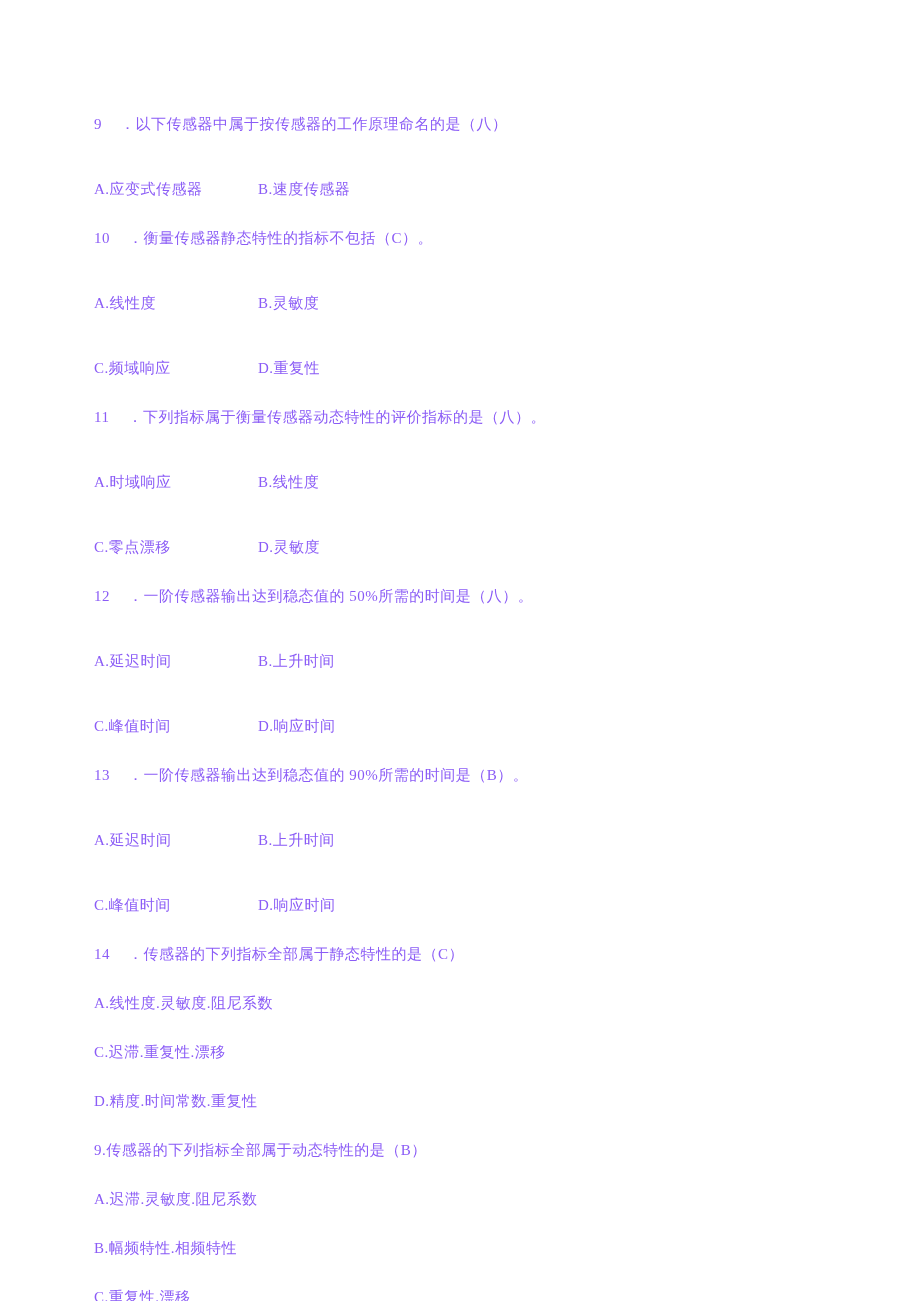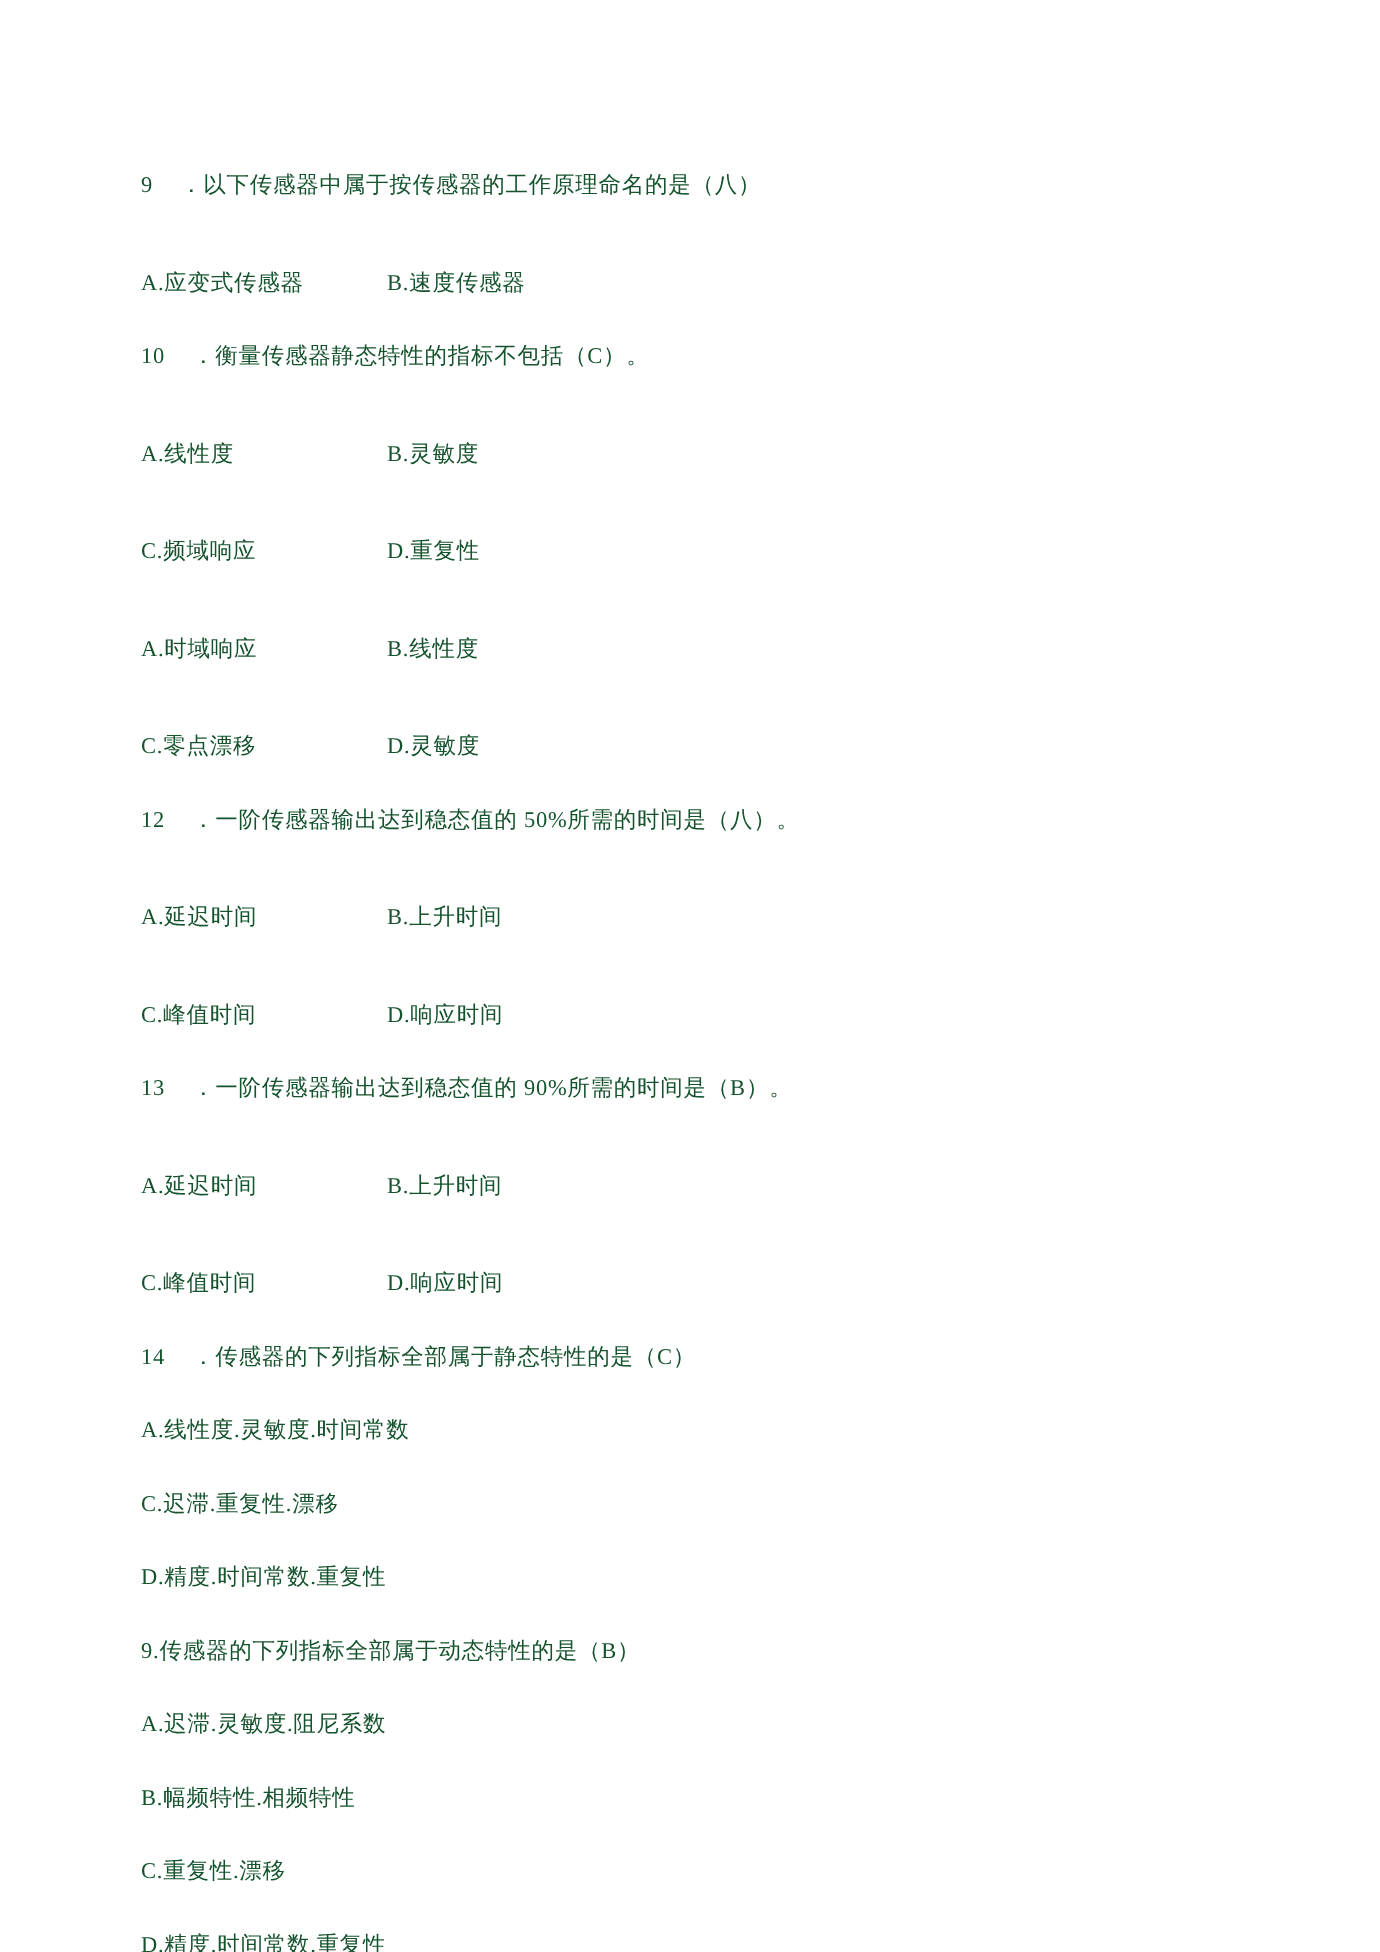--- a/index.html
+++ b/index.html
@@ -7,21 +7,21 @@
       margin: 0;
       padding: 0;
       width: 920px;
       font-family: "SimSun", "宋体", serif;
     }
     .page {
       padding: 114px 94px 100px 94px;
     }
     .line {
       font-size: 15px;
-      color: #14532d;
+      color: #8b5cf6;
       letter-spacing: 0.5px;
       margin-bottom: 28px;
       line-height: 1.4;
     }
     .q-num {
       display: inline-block;
     }
     .q-gap {
       display: inline-block;
       width: 18px;
@@ -57,20 +57,23 @@
   </div>
   <div class="line opt-pair">
     <span class="opt-a">A.线性度</span>
     <span class="opt-b">B.灵敏度</span>
   </div>
   <div class="line opt-pair">
     <span class="opt-a">C.频域响应</span>
     <span class="opt-b">D.重复性</span>
   </div>
 
+  <div class="line">
+    <span class="q-num">11</span><span class="q-gap"></span><span>．</span><span>下列指标属于衡量传感器动态特性的评价指标的是（八）。</span>
+  </div>
   <div class="line opt-pair">
     <span class="opt-a">A.时域响应</span>
     <span class="opt-b">B.线性度</span>
   </div>
   <div class="line opt-pair">
     <span class="opt-a">C.零点漂移</span>
     <span class="opt-b">D.灵敏度</span>
   </div>
 
   <div class="line">
@@ -93,21 +96,21 @@
     <span class="opt-b">B.上升时间</span>
   </div>
   <div class="line opt-pair">
     <span class="opt-a">C.峰值时间</span>
     <span class="opt-b">D.响应时间</span>
   </div>
 
   <div class="line">
     <span class="q-num">14</span><span class="q-gap"></span><span>．</span><span>传感器的下列指标全部属于静态特性的是（C）</span>
   </div>
-  <div class="line">A.线性度.灵敏度.时间常数</div>
+  <div class="line">A.线性度.灵敏度.阻尼系数</div>
   <div class="line">C.迟滞.重复性.漂移</div>
   <div class="line">D.精度.时间常数.重复性</div>
 
   <div class="line">9.传感器的下列指标全部属于动态特性的是（B）</div>
   <div class="line">A.迟滞.灵敏度.阻尼系数</div>
   <div class="line">B.幅频特性.相频特性</div>
   <div class="line">C.重复性.漂移</div>
   <div class="line">D.精度.时间常数.重复性</div>
 
 </div>

